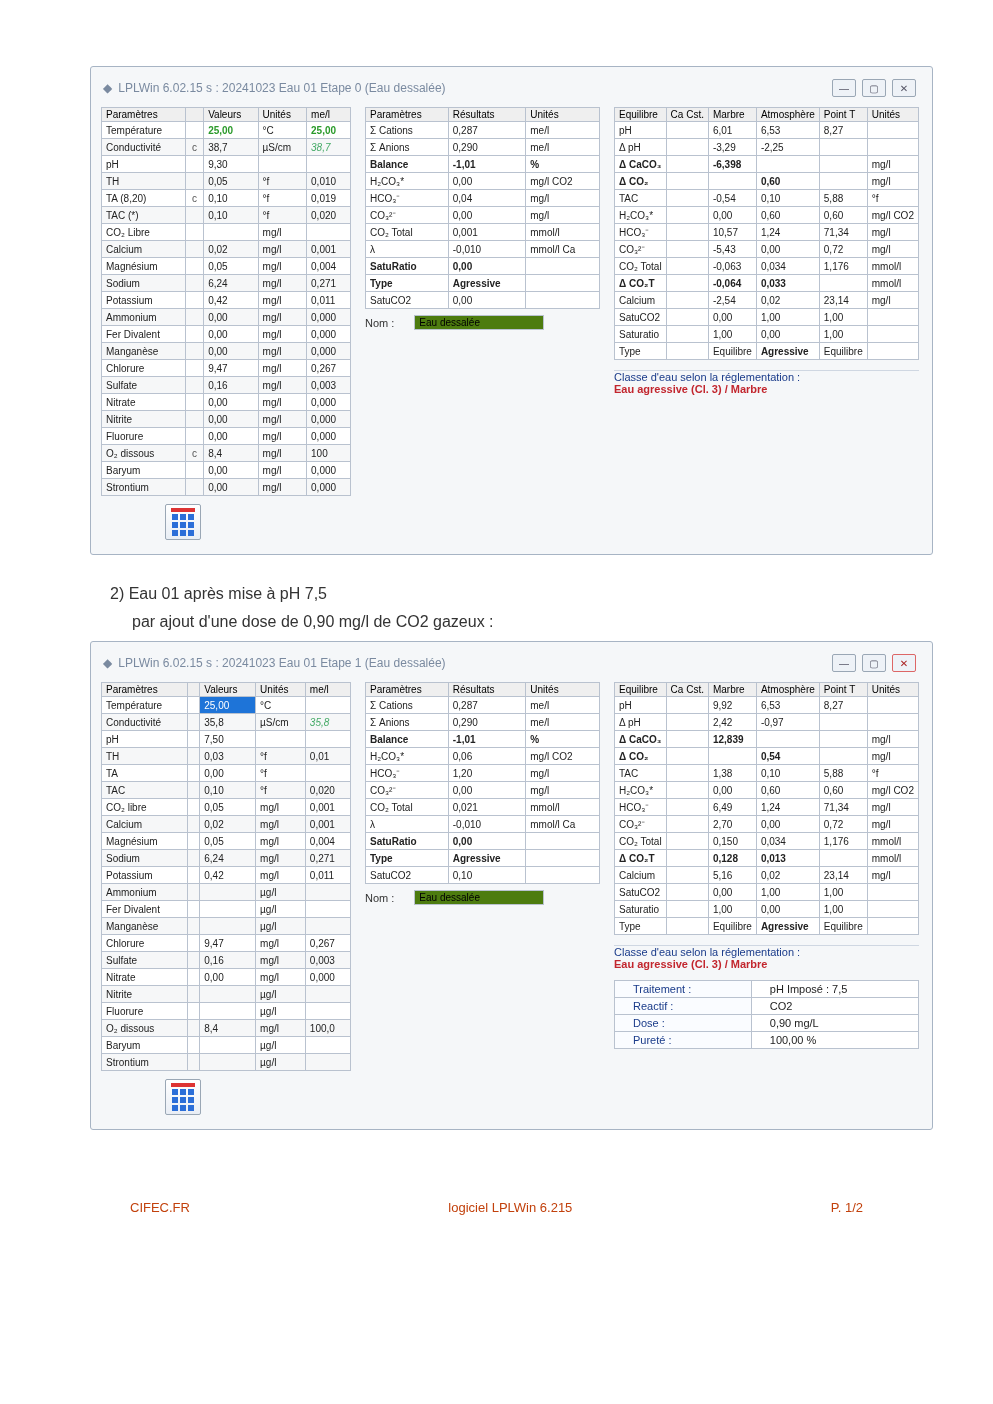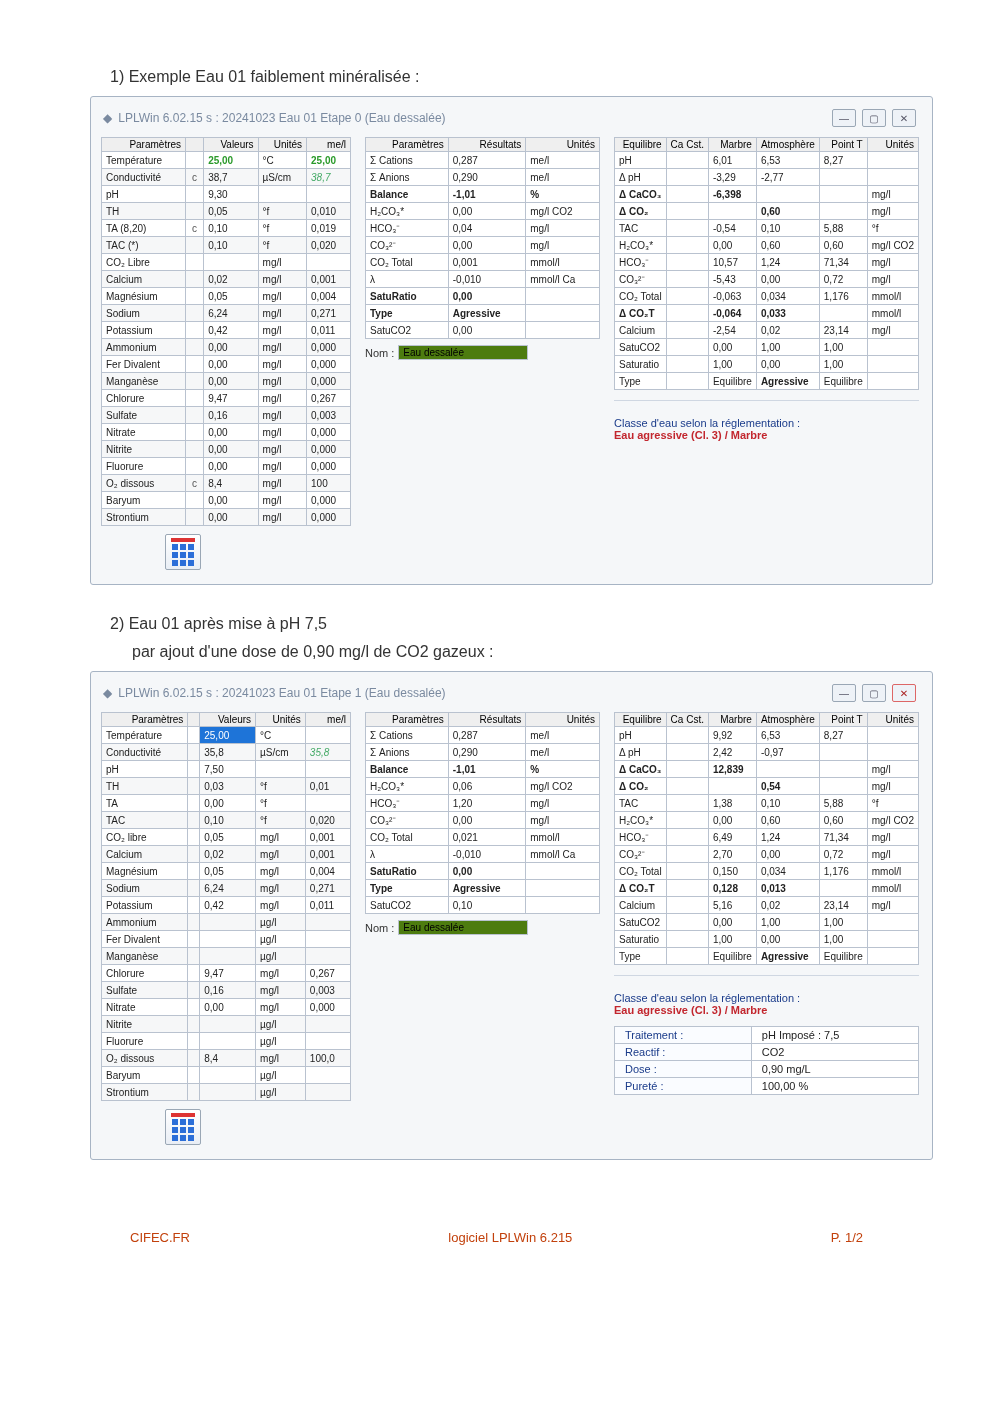--- a/index.html
+++ b/index.html
@@ -8,51 +8,50 @@
   .h2{font-size:16px;margin:8px 0 10px 70px;color:#333;font-weight:400}
   .sub{font-size:16px;margin:0 0 10px 92px;color:#333;font-weight:400}
   .panel{border:1px solid #a7b4c4;border-radius:3px;margin:6px 20px 30px 50px;background:#f5f7f9;position:relative;padding:8px 10px 14px 10px}
   .titlebar{display:flex;align-items:center;gap:6px;padding:4px 6px 10px 2px;color:#7a8aa0;font-size:12px}
   .titlebar .spacer{flex:1}
   .winbtn{display:inline-flex;width:22px;height:16px;border:1px solid #9aa7b5;background:#eef2f7;align-items:center;justify-content:center;font-size:10px;color:#556;border-radius:2px}
   .winbtn.red{border-color:#d66;color:#a22}
   .cols{display:flex;gap:14px;align-items:flex-start}
   table.grid{border-collapse:collapse;background:#fff}
   table.grid th,table.grid td{border:1px solid #b9c2cf;padding:1px 4px;font-size:10px;white-space:nowrap}
-  table.grid th{background:#efefef;color:#000;font-weight:400;text-align:right}
+  table.grid th{background:#efefef;color:#000;font-weight:400;text-align:left}
   table.grid td{height:14px}
   .mehdr{text-align:center}
   .bold{font-weight:700}
   .cflag{color:#555;font-size:9px;text-align:center}
   .zebra tr:nth-child(even) td{background:#f6f7f8}
-  .nomline{display:flex;align-items:center;gap:4px;margin-top:6px;font-size:11px;color:#333}
+  .nomline{display:flex;align-items:center;gap:20px;margin-top:6px;font-size:11px;color:#333}
   .nomline input{border:1px solid #b9c2cf;padding:1px 4px;font-size:10px;width:120px;background:#4d7c0f}
-  .classbox{margin-top:10px;border-top:1px solid #cfd7e2;padding-top:16px;font-size:11px}
+  .classbox{margin-top:10px;border-top:1px solid #cfd7e2;padding-top:0;font-size:11px}
   .classbox .l1{color:#1a3b8a}
   .classbox .l2{color:#c2262e;font-weight:700}
   .trt{margin-top:10px}
   .trt table{border-collapse:collapse;width:100%}
-  .trt td{border:1px solid #b9c2cf;padding:2px 10px;font-size:11px;background:#fff}
+  .trt td{border:1px solid #b9c2cf;padding:2px 18px;font-size:11px;background:#fff}
   .trt td:first-child{color:#1a3b8a;width:45%;background:#fafcff}
   .calcico{width:34px;height:34px;margin:8px 0 0 64px;border:1px solid #9aa7b5;background:linear-gradient(#fff,#e9eef5);display:flex;flex-direction:column;justify-content:space-evenly;align-items:center;border-radius:2px}
   .calcico .bar{width:24px;height:4px;background:#d33}
   .calcico .grid9{display:grid;grid-template-columns:repeat(3,6px);gap:2px}
   .calcico .grid9 span{width:6px;height:6px;background:#2b6ed8;display:block}
   .footer{display:flex;justify-content:space-between;padding:40px 90px 0 90px;font-size:13px;color:#c2410c}
   .italic{font-style:italic;color:#4a6}
   td.hlval{color:#2a9a2a;font-weight:600}
   .leftw{width:250px}
   .midw{width:235px}
   .rightw{width:286px}
 </style>
 </head>
 <body>
 
 <div class="page">
-  <div class="h2">1)  Exemple Eau 01 faiblement minéralisée :</div>
 
   <div class="panel">
     <div class="titlebar">
       <span>◆</span>
       <span>LPLWin 6.02.15 s : 20241023       Eau 01 Etape 0  (Eau dessalée)</span>
       <span class="spacer"></span>
       <span class="winbtn">―</span>
       <span class="winbtn">▢</span>
       <span class="winbtn">✕</span>
     </div>
@@ -317,21 +316,21 @@
                 <td></td>
                 <td>6,01</td>
                 <td>6,53</td>
                 <td>8,27</td>
                 <td></td>
               </tr>
               <tr>
                 <td>Δ pH</td>
                 <td></td>
                 <td>-3,29</td>
-                <td>-2,77</td>
+                <td>-2,25</td>
                 <td></td>
                 <td></td>
               </tr>
               <tr>
                 <td class="bold">Δ CaCO₃</td>
                 <td></td>
                 <td class="bold">-6,398</td>
                 <td class="bold"></td>
                 <td></td>
                 <td>mg/l</td>

